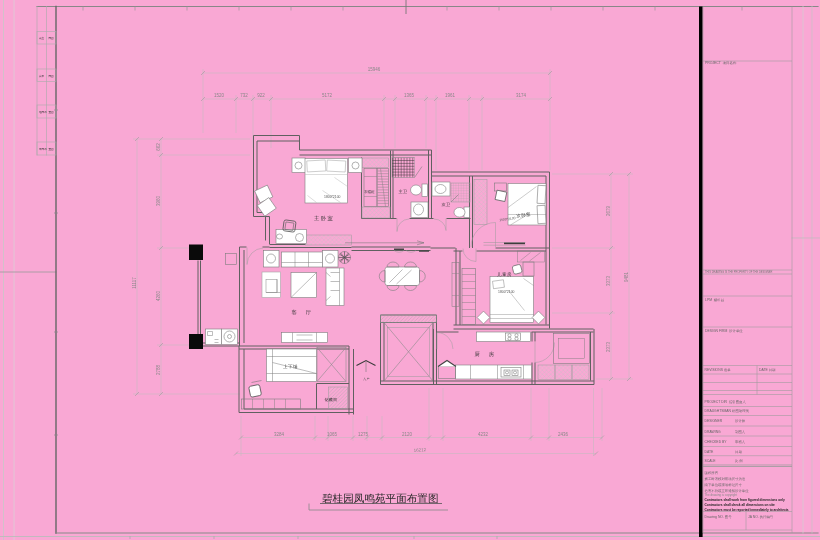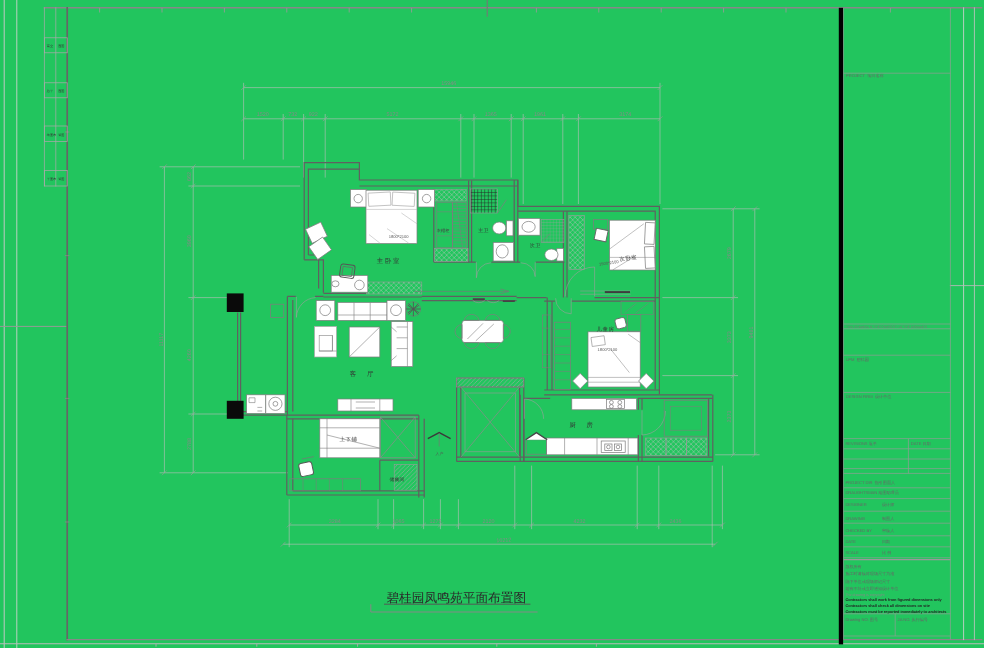--- a/index.html
+++ b/index.html
@@ -1,16 +1,16 @@
 <!DOCTYPE html>
 <html><head>
 <meta charset="utf-8">
 <style>
 html,body{margin:0;padding:0;background:#fff;}
-#sheet{position:relative;width:820px;height:540px;overflow:hidden;background:#22c55e;}
+#sheet{position:relative;width:820px;height:540px;overflow:hidden;background:#f9a8d4;}
 svg{position:absolute;left:0;top:0;}
 text{font-family:"Liberation Sans",sans-serif;}
 .dim{fill:#888;font-size:4.5px;}
 .dimv{fill:#888;font-size:4.5px;}
 .lbl{fill:#333;font-size:5.3px;letter-spacing:1.5px;}
 .tb{fill:#666;font-size:3.4px;}
 .tbb{fill:#222;font-size:3.2px;font-weight:bold;}
 </style>
 </head>
 <body>

